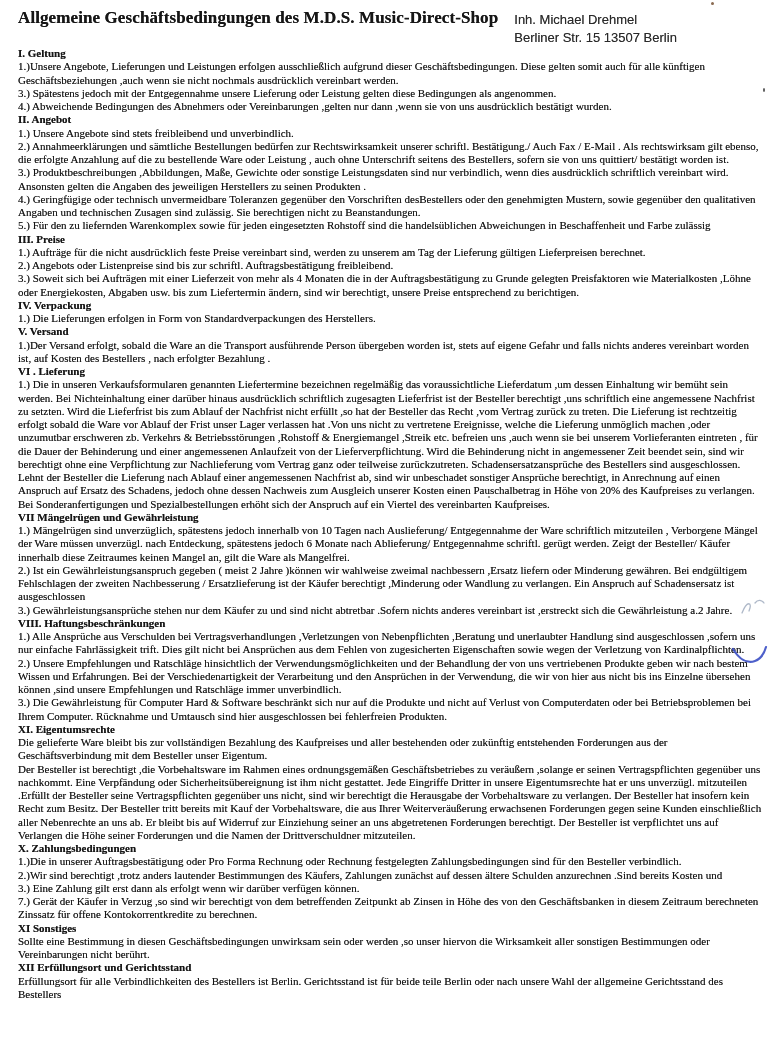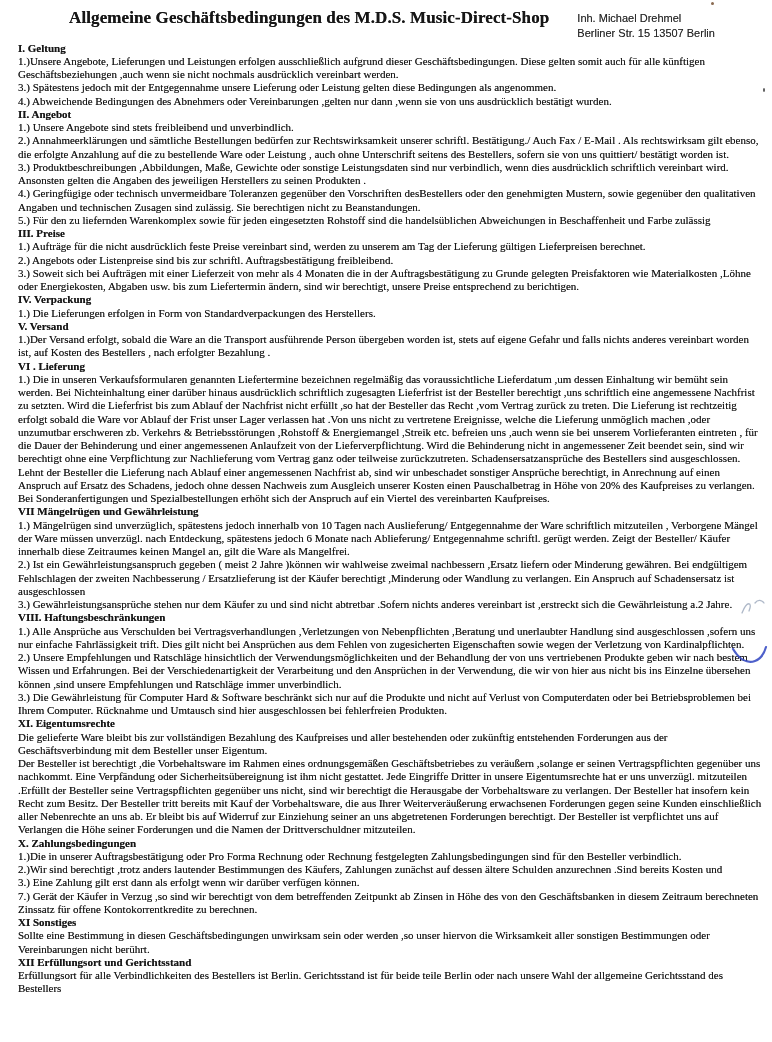--- a/index.html
+++ b/index.html
@@ -5,30 +5,30 @@
   html, body { margin:0; padding:0; }
   body {
     width:772px; height:1042px;
     background:#ffffff;
     font-family:"Liberation Serif", serif;
     color:#161616;
     position:relative;
     overflow:hidden;
   }
   .page { padding:8px 6px 0 18px; position:relative; }
-  .doc-header { display:flex; justify-content:center; align-items:flex-start; margin-bottom:1px; }
+  .doc-header { display:flex; justify-content:flex-start; align-items:flex-start; margin-bottom:1px; }
   .doc-title {
     font-size:17px; font-weight:bold; letter-spacing:0.1px;
     text-shadow:0 0 0.5px rgba(0,0,0,0.75);
     white-space:nowrap;
   }
   .owner-block {
     font-family:"Liberation Sans", sans-serif;
-    font-size:11px; line-height:1.35; color:#2a2a2a;
-    margin-left:28px; padding-top:3px;
+    font-size:13px; line-height:1.35; color:#2a2a2a;
+    margin-left:16px; padding-top:3px;
     text-shadow:0 0 0.4px rgba(0,0,0,0.5);
     white-space:nowrap;
   }
   .doc-body {
     font-size:11px; line-height:13.25px;
     padding-right:4px;
     text-shadow:0 0 0.45px rgba(0,0,0,0.6);
   }
   .sec-heading { font-weight:bold; margin:0; }
   .para { margin:0; }

